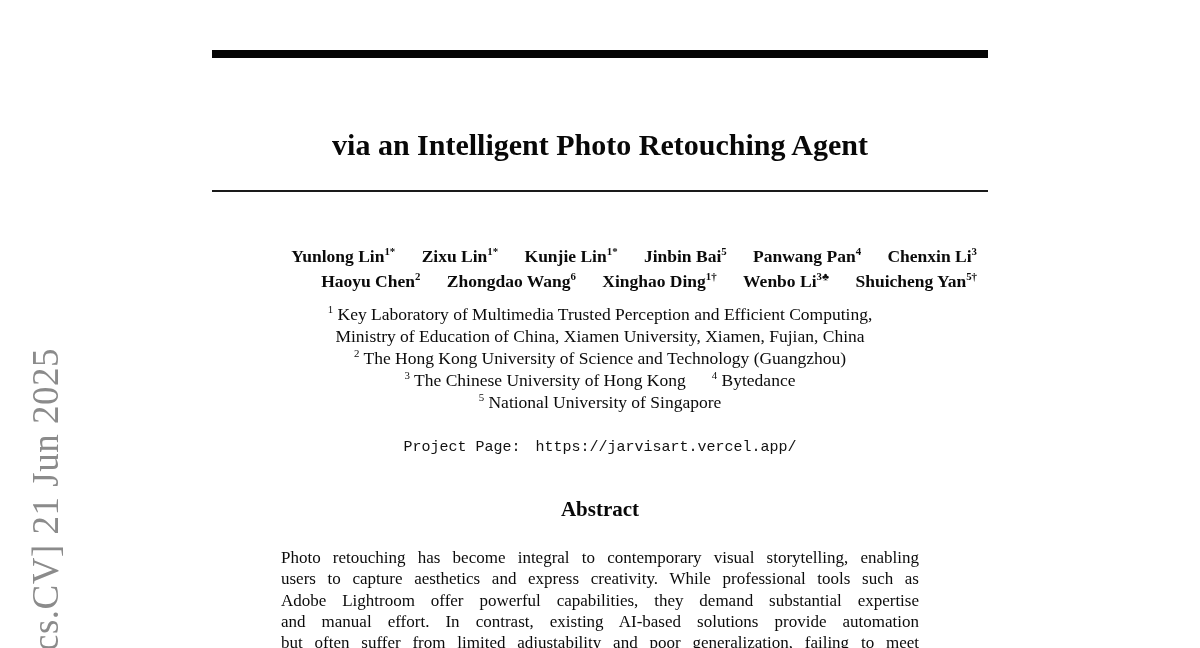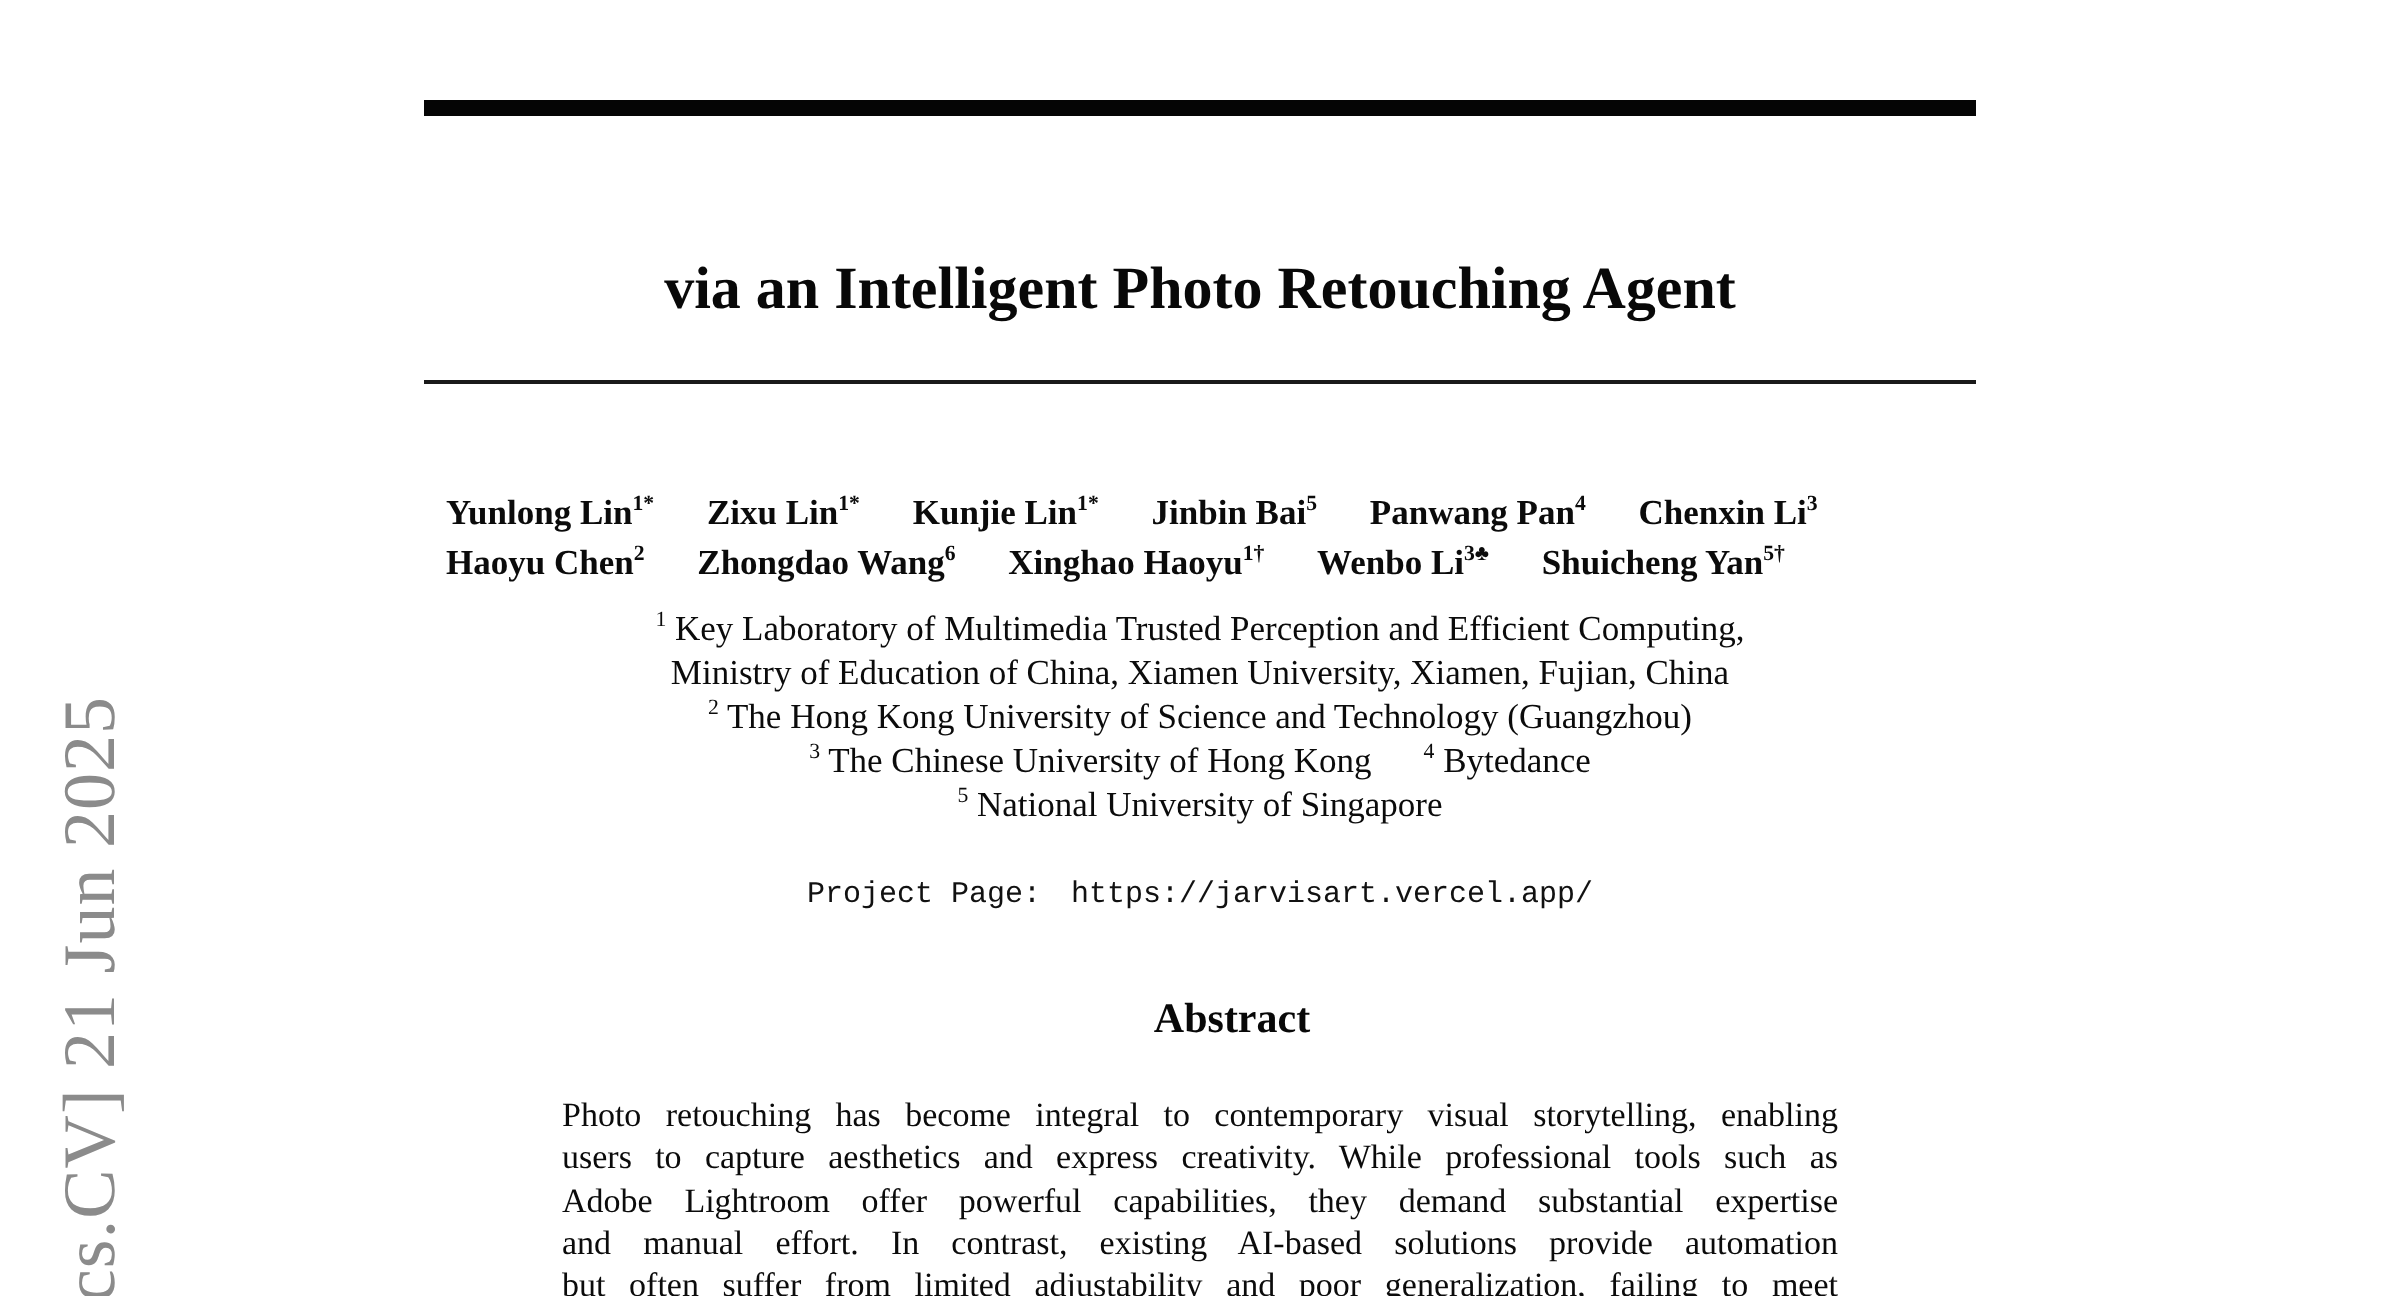--- a/index.html
+++ b/index.html
@@ -62,21 +62,21 @@
     font-size: 30px;
     font-weight: bold;
     line-height: 39px;
     color: #080808;
   }
   .authors {
     position: absolute;
     top: 244px;
     left: 0;
     width: 100%;
-    text-align: left;
+    text-align: right;
     font-size: 17.5px;
     font-weight: bold;
     line-height: 25px;
   }
   .author {
     display: inline-block;
     margin: 0 11px;
     white-space: nowrap;
   }
   sup {
@@ -110,21 +110,21 @@
     color: #111111;
   }
   .project-line .url {
     margin-left: 15px;
     text-decoration: none;
     color: #111111;
   }
   .abstract-heading {
     position: absolute;
     top: 497px;
-    left: 16px;
+    left: 0;
     width: 100%;
     margin: 0;
     text-align: center;
     font-size: 21px;
     font-weight: bold;
     color: #080808;
   }
   .abstract-body {
     position: absolute;
     top: 547px;
@@ -165,21 +165,21 @@
         <span class="author"><span>Yunlong Lin</span><sup>1*</sup></span>
         <span class="author"><span>Zixu Lin</span><sup>1*</sup></span>
         <span class="author"><span>Kunjie Lin</span><sup>1*</sup></span>
         <span class="author"><span>Jinbin Bai</span><sup>5</sup></span>
         <span class="author"><span>Panwang Pan</span><sup>4</sup></span>
         <span class="author"><span>Chenxin Li</span><sup>3</sup></span>
       </div>
       <div class="author-row">
         <span class="author"><span>Haoyu Chen</span><sup>2</sup></span>
         <span class="author"><span>Zhongdao Wang</span><sup>6</sup></span>
-        <span class="author"><span>Xinghao Haoyu</span><sup>1†</sup></span>
+        <span class="author"><span>Xinghao Ding</span><sup>1†</sup></span>
         <span class="author"><span>Wenbo Li</span><sup>3♣</sup></span>
         <span class="author"><span>Shuicheng Yan</span><sup>5†</sup></span>
       </div>
     </div>
 
     <div class="affils">
       <div><sup>1</sup> <span>Key Laboratory of Multimedia Trusted Perception and Efficient Computing,</span></div>
       <div><span>Ministry of Education of China, Xiamen University, Xiamen, Fujian, China</span></div>
       <div><sup>2</sup> <span>The Hong Kong University of Science and Technology (Guangzhou)</span></div>
       <div><sup>3</sup> <span>The Chinese University of Hong Kong</span><span class="affil-gap"></span><sup>4</sup> <span>Bytedance</span></div>

